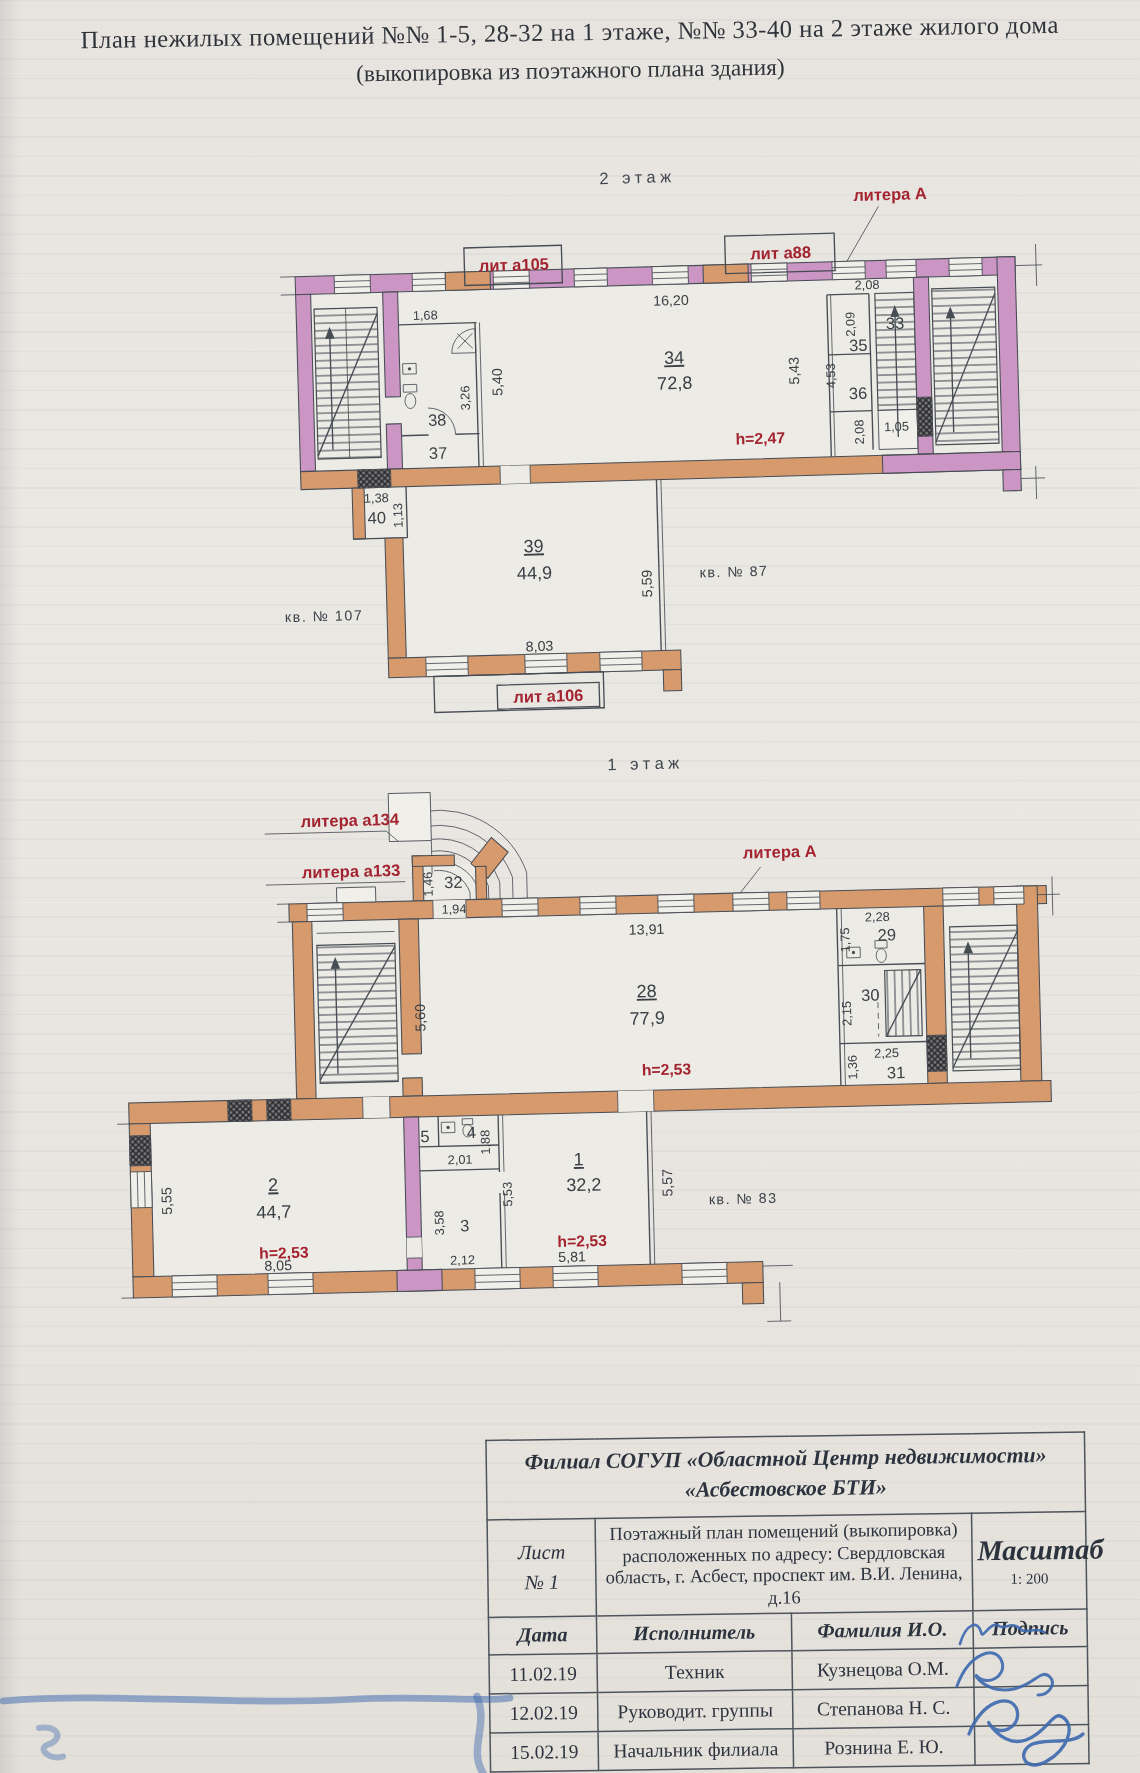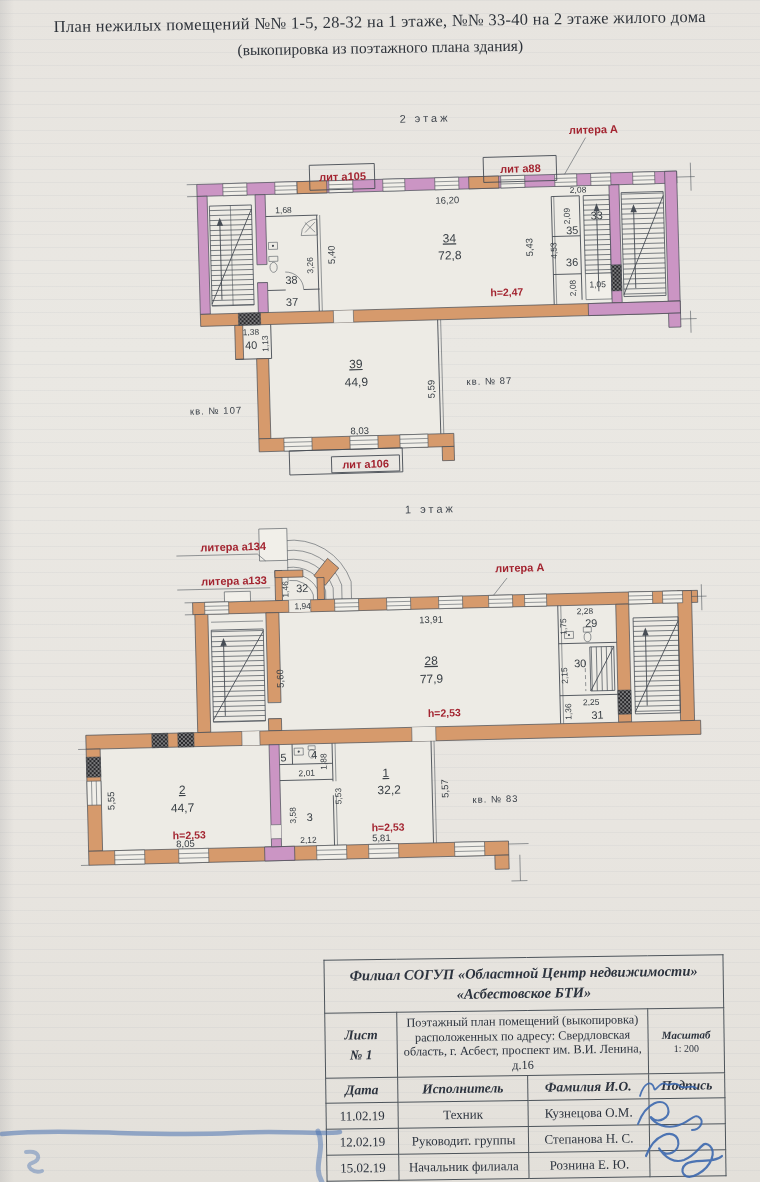--- a/index.html
+++ b/index.html
@@ -46,23 +46,23 @@
   .rval{font-size:12px;}
   .rsm{font-size:11px;}
   .kv{font-size:9.5px;letter-spacing:1px;fill:#3c424a;}
 
   
   .tblock{position:absolute;left:325px;top:957px;width:399px;transform:rotate(-.8deg);
     transform-origin:50% 50%;font-family:"Liberation Serif", serif;color:#2c333e;}
   .tblock table{border-collapse:collapse;width:100%;table-layout:fixed;}
   .tblock td{border:1.3px solid var(--table_border);padding:1px 3px;vertical-align:middle;text-align:center;}
   .org{font-weight:bold;font-style:italic;font-size:14.5px;height:50px;line-height:1.35;}
-  .sheet{font-style:italic;font-weight:bold;font-size:13.5px;line-height:1.5;}
+  .sheet{font-style:italic;font-weight:normal;font-size:13.5px;line-height:1.5;}
   .desc{font-size:12.3px;line-height:1.18;height:62px;padding:2px 6px;}
-  .scalec .sl{font-weight:bold;font-style:italic;font-size:11px;}
+  .scalec .sl{font-weight:bold;font-style:italic;font-size:19px;}
   .scalec .sv{font-size:10px;margin-top:2px;}
   .hdr td{font-weight:bold;font-style:italic;font-size:13.5px;height:22px;}
   .drow td{font-size:13px;height:23px;}
 
   .overlay{position:absolute;}
   .inkline{stroke:var(--blue_ink);fill:none;stroke-linecap:round;}
 </style>
 </head>
 <body>
 

